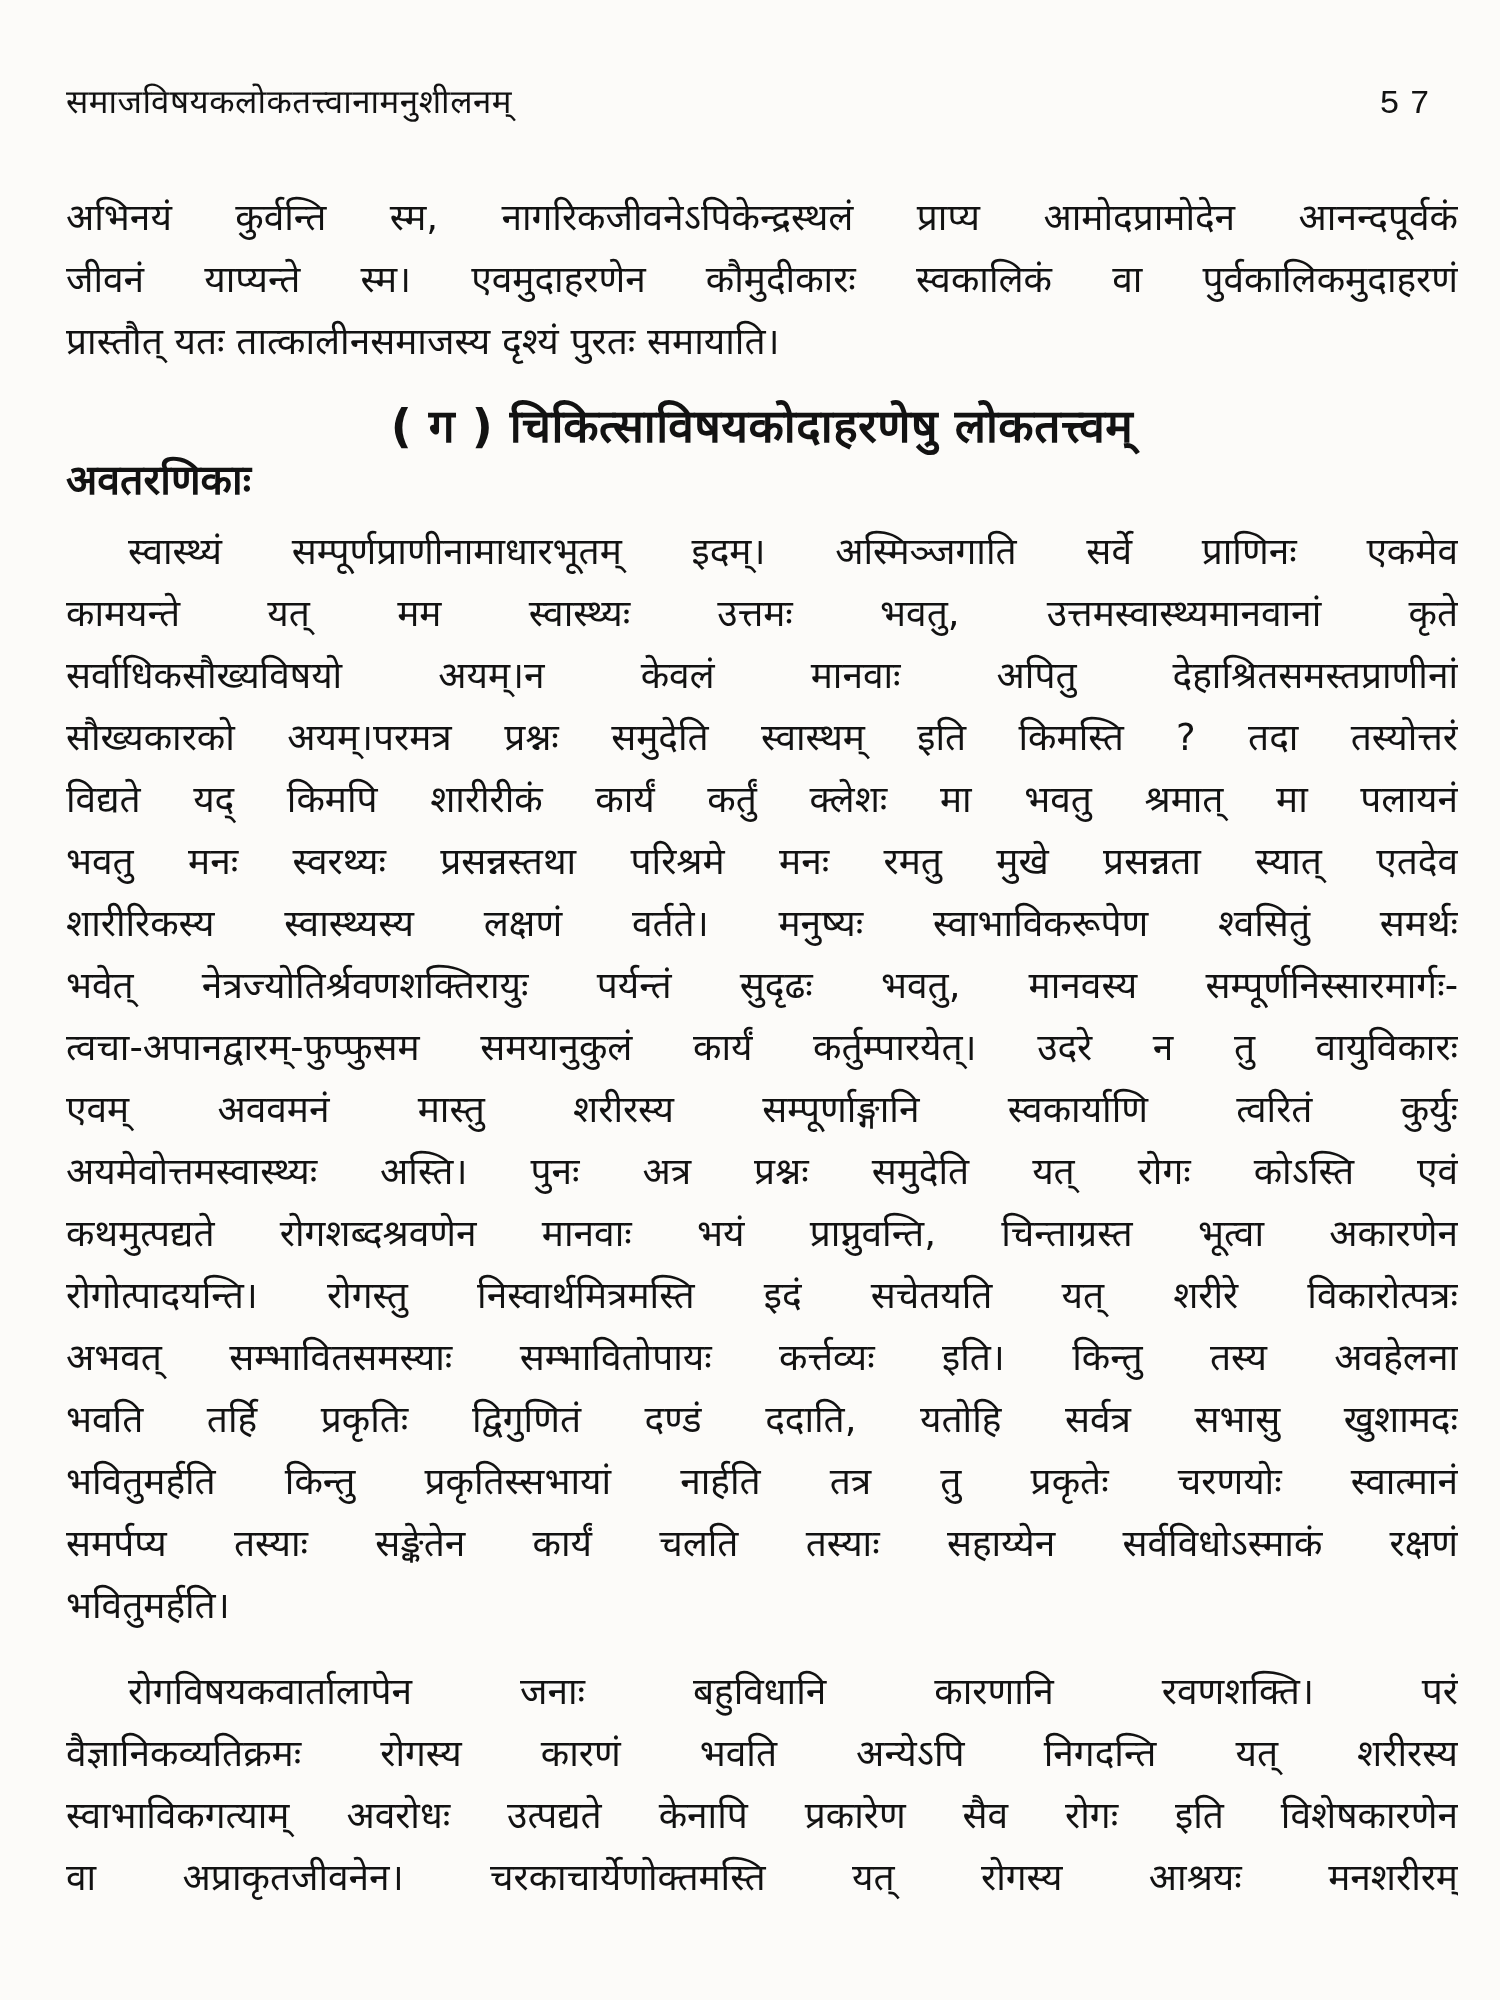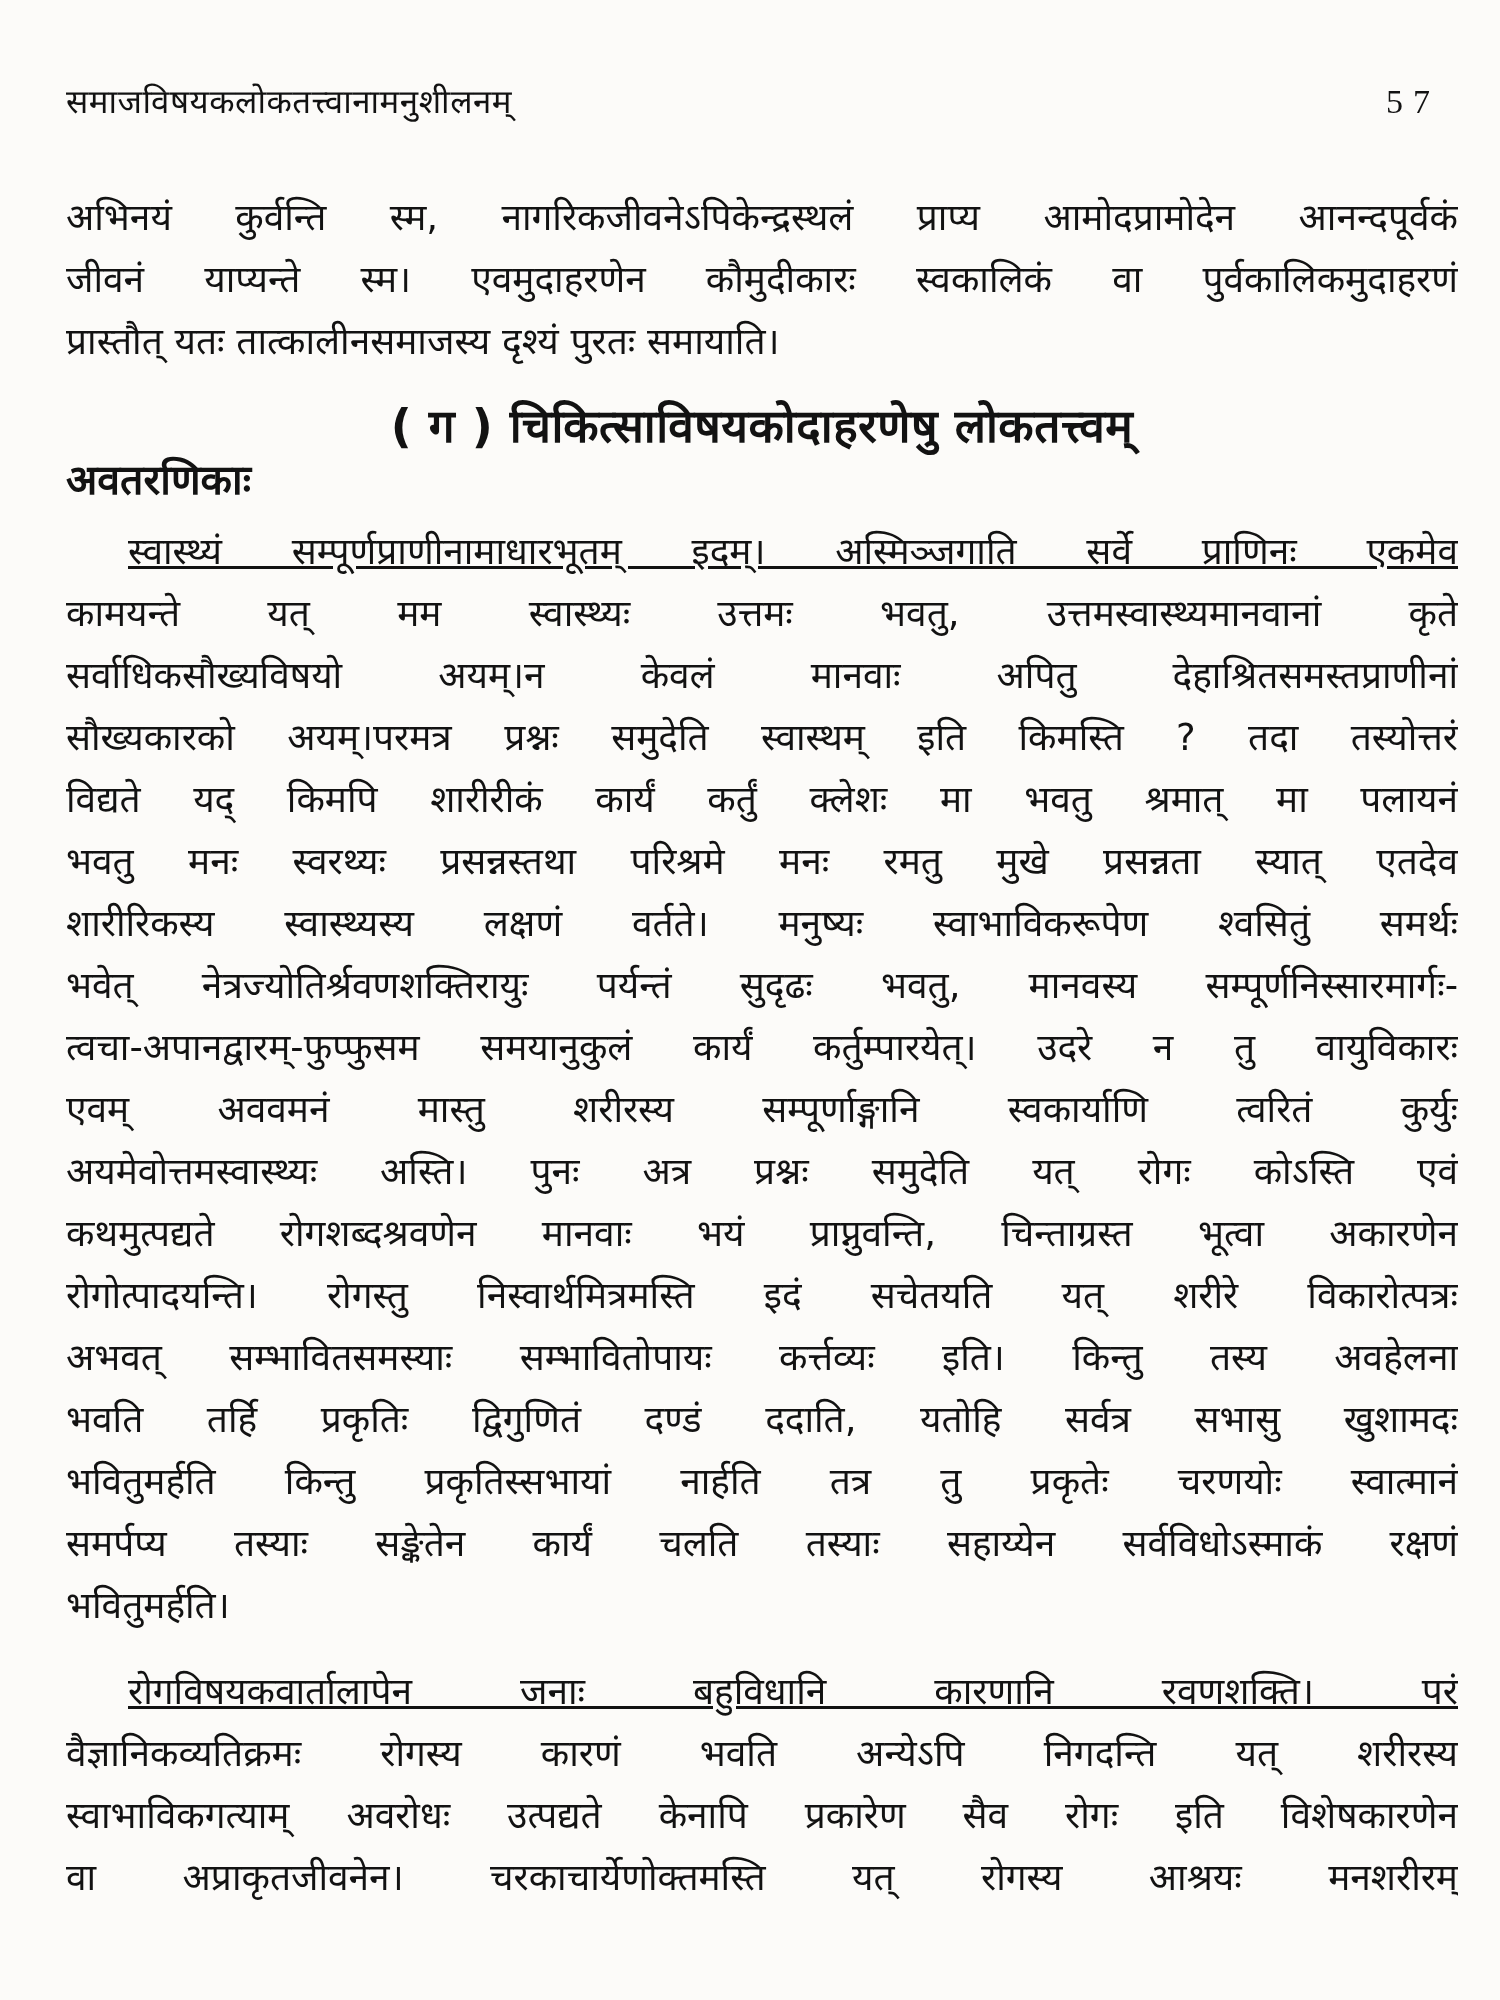--- a/index.html
+++ b/index.html
@@ -25,40 +25,39 @@
     align-items: baseline;
   }
   .running-header .title {
     font-size: 33px;
     letter-spacing: 0.5px;
   }
   .running-header .page-number {
     font-size: 34px;
     letter-spacing: 10px;
     padding-right: 18px;
-    font-family: Liberation Serif, serif;
+    font-family: Liberation Mono, monospace;
   }
   .para {
     font-size: 37px;
     line-height: 62px;
   }
   .para .line {
     text-align: justify;
     text-align-last: justify;
     white-space: normal;
     overflow: hidden;
     height: 62px;
   }
   .para.no-justify-last .line:last-child {
     text-align: center;
     text-align-last: left;
   }
   .para.indent-first .line:first-child {
     text-indent: 62px;
-    text-decoration: underline;
   }
   .intro-para { margin-top: 64px; }
   .section-heading {
     margin-top: 24px;
     text-align: center;
     font-size: 46px;
     font-weight: bold;
     line-height: 58px;
     letter-spacing: 0.5px;
   }

